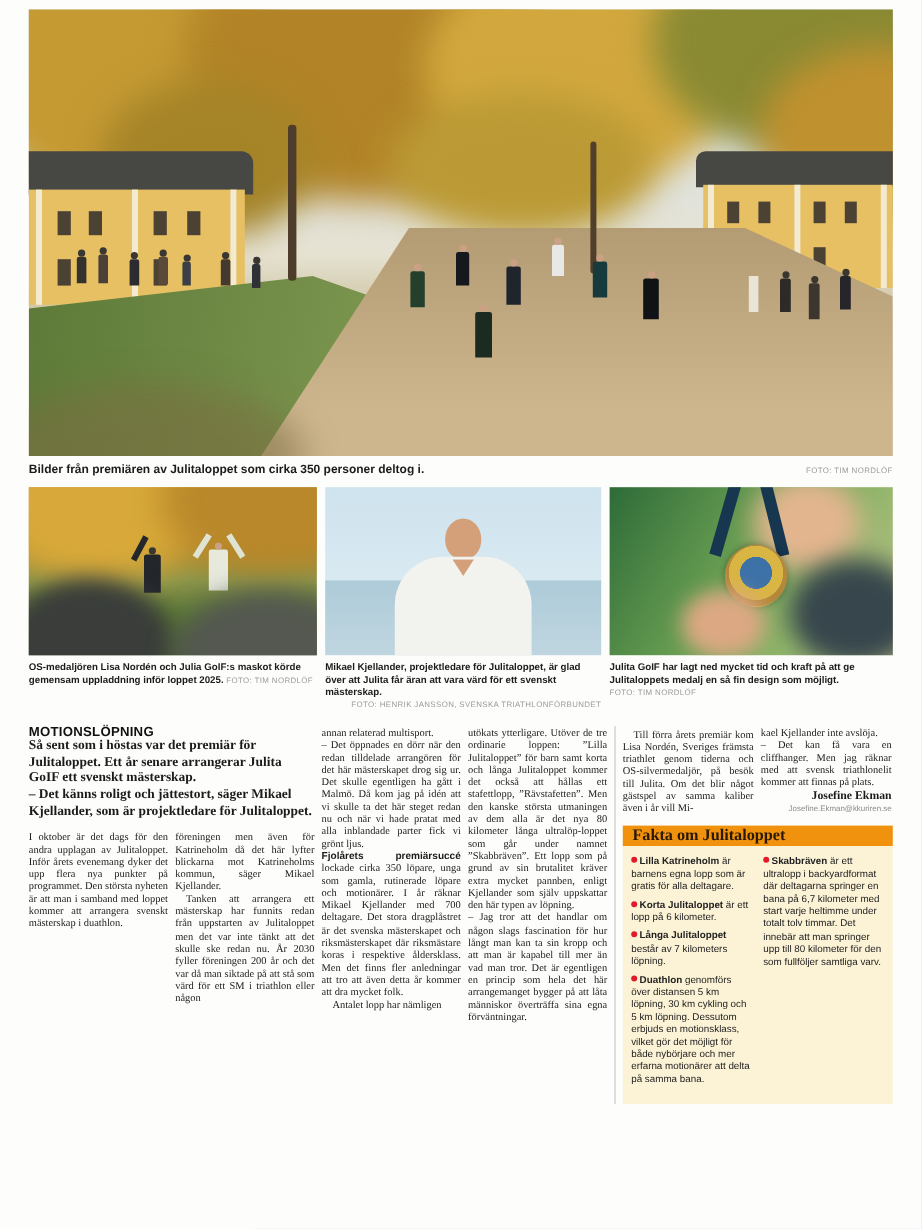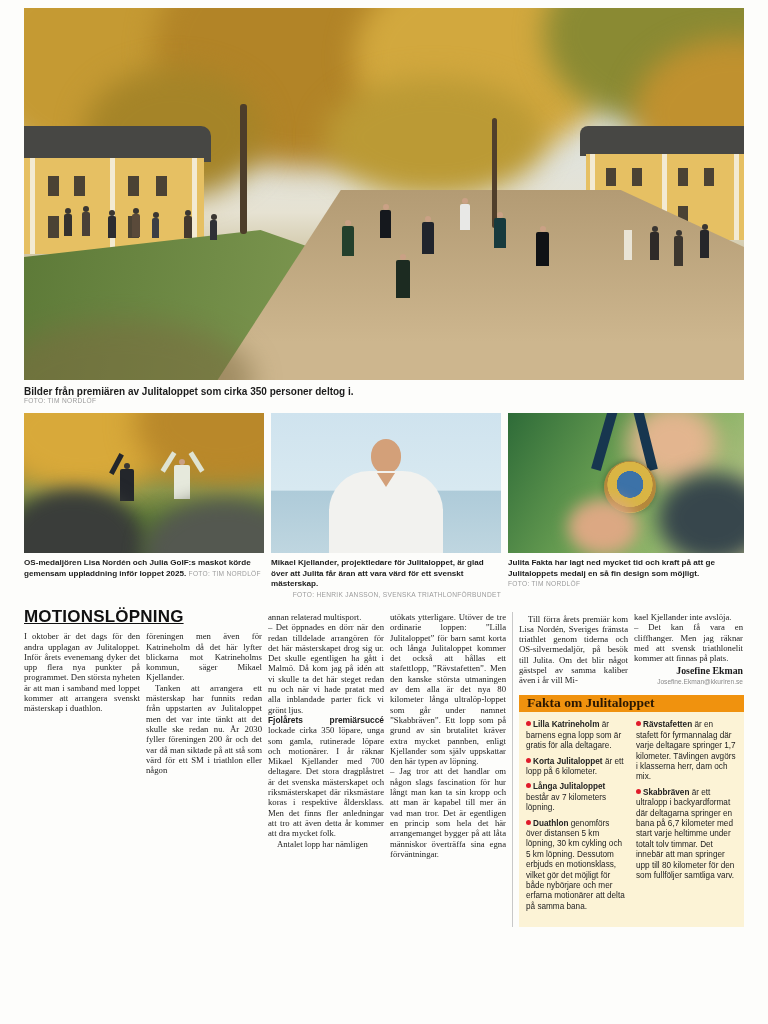--- a/index.html
+++ b/index.html
@@ -23,21 +23,21 @@
   .roof { position:absolute; background:#474744; }
   .stripe { position:absolute; background:#f3ead2; width:5px; }
   .win { position:absolute; background:#4b4234; }
   .person { position:absolute; border-radius:2px 2px 0 0; }
   .person::before { content:""; position:absolute; top:-6px; left:50%;
     transform:translateX(-50%); width:6px; height:6px; border-radius:50%;
     background:#caa185; }
   .person.dk::before { background:#3a3632; }
   
   .cap-row { display:flex; justify-content:space-between; align-items:baseline;
-    margin-top:6px; font-family:"Liberation Sans",sans-serif;flex-direction:column; }
+    margin-top:6px; font-family:"Liberation Sans",sans-serif; }
   .cap-main { font-weight:700; font-size:10px; color:#1c1c1c; }
   .credit { font-size:6.6px; color:#9b9b9b; letter-spacing:.3px; white-space:nowrap; }
   
   .strip { display:flex; gap:7px; margin-top:9px; }
   .strip figure { display:block; }
   .ph { position:relative; overflow:hidden; height:140px; }
   .ph1 { width:240px; background:linear-gradient(#cfa13c 0%, #b5882a 30%, #88954c 55%, #5e7a38 75%, #46612c 100%); }
   .ph2 { width:230px; background:linear-gradient(#cfe3ee 0%, #d8e9f1 55%, #aecbd9 56%, #bfd6e0 100%); }
   .ph3 { width:236px; background:linear-gradient(120deg,#2e6b38,#6ba053 45%,#8fb56a 70%,#c3c48e 100%); }
   .fig-cap { margin-top:5px; font-family:"Liberation Sans",sans-serif;
@@ -51,21 +51,21 @@
   
   h1.head { margin-top:16px; font-family:"Liberation Serif",serif; font-weight:700;
     font-size:44px; line-height:48px; letter-spacing:-1px; color:#0d0d0d; }
   
   .article { display:flex; gap:6px; margin-top:12px;
     font-size:8.7px; line-height:10.3px; text-align:justify; color:#1b1b1b; }
   .colA { width:238px; flex:none; }
   .colN { width:116px; flex:none; }
   .colD { width:232px; flex:none; border-left:1px solid #c8c8c8; padding-left:6px; }
   .kicker { font-family:"Liberation Sans",sans-serif; font-weight:700;
-    font-size:17px; letter-spacing:.2px; color:#111;text-decoration:underline; }
+    font-size:11px; letter-spacing:.2px; color:#111; }
   .lead p { font-weight:700; font-size:11.2px; line-height:13.6px;
     text-align:left; margin-top:2px; }
   .subcols { display:flex; gap:6px; margin-top:9px; }
   .subcols .c { width:116px; }
   .colD .subcols { margin-top:0;align-items:center; }
   .colD .subcols .c { width:109px; }
   .article p { margin:0; }
   .ind { text-indent:9px; }
   .runin { font-family:"Liberation Sans",sans-serif; font-weight:700; font-size:8.4px; }
   .gap-top { margin-top:10px; }
@@ -192,30 +192,34 @@
     <figure class="ph3w">
       <div class="ph ph3">
         <div class="blob" style="left:120px;top:-10px;width:90px;height:80px;background:#e3b58f;filter:blur(11px);"></div>
         <div class="blob" style="left:150px;top:60px;width:110px;height:90px;background:#37464c;filter:blur(10px);"></div>
         <div class="ribbon" style="left:92px;top:-8px;width:10px;height:66px;transform:rotate(16deg);"></div>
         <div class="ribbon" style="left:132px;top:-8px;width:10px;height:66px;transform:rotate(-14deg);"></div>
         <div class="medal"></div>
         <div class="blob" style="left:60px;top:86px;width:70px;height:56px;background:#dca883;filter:blur(8px);"></div>
       </div>
       <figcaption class="fig-cap">
-        <span>Julita Fakta har lagt ned mycket tid och kraft på att ge Julitaloppets medalj en så fin design som möjligt. </span><span class="credit">FOTO: TIM NORDLÖF</span>
+        <span>Julita GoIF har lagt ned mycket tid och kraft på att ge Julitaloppets medalj en så fin design som möjligt. </span><span class="credit">FOTO: TIM NORDLÖF</span>
       </figcaption>
     </figure>
   </div>
 
 
   <div class="article">
 
     <div class="colA">
       <div class="kicker">MOTIONSLÖPNING</div>
+      <div class="lead">
+        <p>Så sent som i höstas var det premiär för Julitaloppet. Ett år senare arrangerar Julita GoIF ett svenskt mästerskap.</p>
+        <p>– Det känns roligt och jättestort, säger Mikael Kjellander, som är projektledare för Julitaloppet.</p>
+      </div>
       <div class="subcols">
         <div class="c">
           <p>I oktober är det dags för den andra upplagan av Julitaloppet. Inför årets evenemang dyker det upp flera nya punkter på programmet. Den största nyheten är att man i samband med loppet kommer att arrangera svenskt mästerskap i duathlon.</p>
         </div>
         <div class="c">
           <p>föreningen men även för Katrineholm då det här lyfter blickarna mot Katrineholms kommun, säger Mikael Kjellander.</p>
           <p class="ind">Tanken att arrangera ett mästerskap har funnits redan från uppstarten av Julitaloppet men det var inte tänkt att det skulle ske redan nu. År 2030 fyller föreningen 200 år och det var då man siktade på att stå som värd för ett SM i triathlon eller någon</p>
         </div>
       </div>
     </div>
@@ -250,21 +254,20 @@
       <aside class="factbox">
         <div class="fb-title">Fakta om Julitaloppet</div>
         <div class="fb-body">
           <div class="fb-col">
             <div class="fb-item"><span class="dot"></span><span class="fb-term">Lilla Katrineholm</span><span> är barnens egna lopp som är gratis för alla deltagare.</span></div>
             <div class="fb-item"><span class="dot"></span><span class="fb-term">Korta Julitaloppet</span><span> är ett lopp på 6 kilometer.</span></div>
             <div class="fb-item"><span class="dot"></span><span class="fb-term">Långa Julitaloppet</span><span> består av 7 kilometers löpning.</span></div>
             <div class="fb-item"><span class="dot"></span><span class="fb-term">Duathlon</span><span> genomförs över distansen 5 km löpning, 30 km cykling och 5 km löpning. Dessutom erbjuds en motionsklass, vilket gör det möjligt för både nybörjare och mer erfarna motionärer att delta på samma bana.</span></div>
           </div>
           <div class="fb-col">
-            <div class="fb-item"><span class="dot"></span><span class="fb-term">Rävstafetten</span><span> är en stafett för fyrmannalag där varje deltagare springer 1,7 kilometer. Tävlingen avgörs i klasserna herr, dam och mix.</span></div>
             <div class="fb-item"><span class="dot"></span><span class="fb-term">Skabbräven</span><span> är ett ultralopp i backyardformat där deltagarna springer en bana på 6,7 kilometer med start varje heltimme under totalt tolv timmar. Det innebär att man springer upp till 80 kilometer för den som fullföljer samtliga varv.</span></div>
           </div>
         </div>
       </aside>
     </div>
 
   </div>
 </div>
 
 </body></html>

